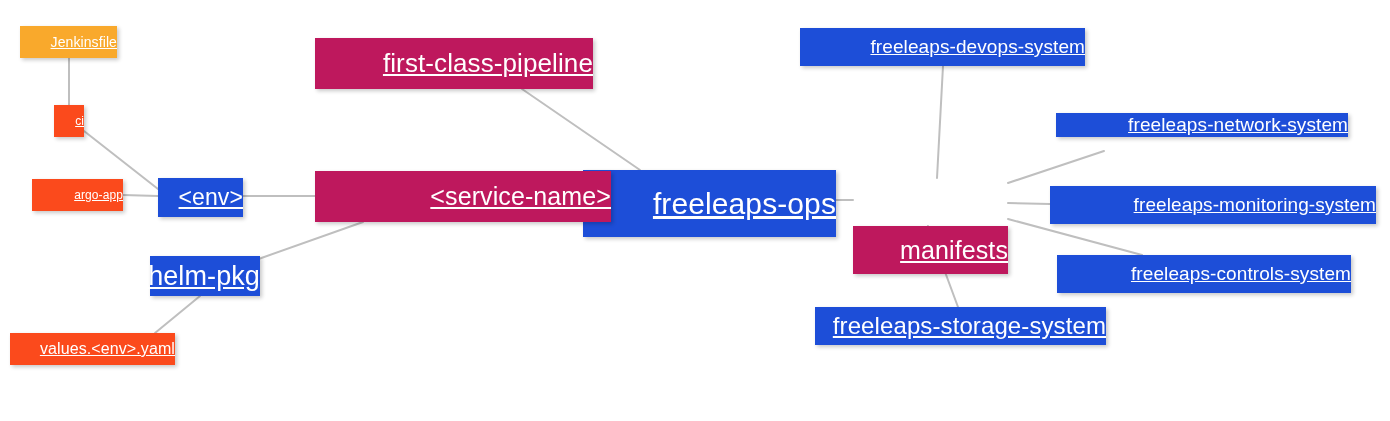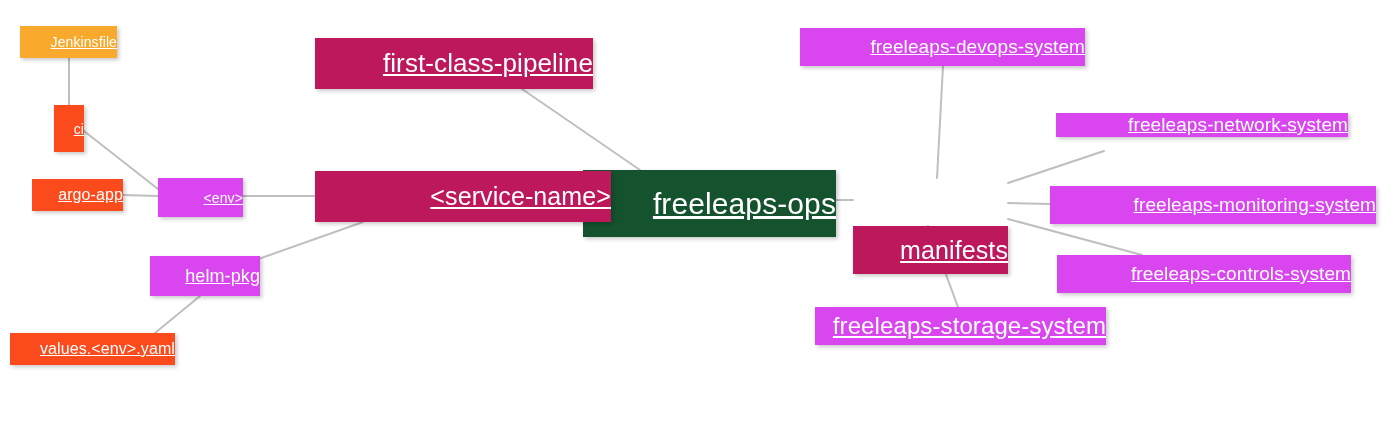--- a/index.html
+++ b/index.html
@@ -35,23 +35,23 @@
     color: #ffffff;
     border-radius: 0;
     white-space: nowrap;
     box-shadow: 2px 2px 4px rgba(0,0,0,0.22);
     letter-spacing: 0.1px;
     font-weight: 400;
     z-index: 5;
     user-select: none;
     text-decoration: underline;
   }
-  .n-root   { background: #14532d; }
+  .n-root   { background: #1d4ed8; }
   .n-blue   { background: #be185d; }
-  .n-green  { background: #d946ef; }
+  .n-green  { background: #1d4ed8; }
   .n-red    { background: #fb4a1c; }
   .n-orange { background: #f9a92c; }
 </style>
 </head>
 <body>
 
 <div id="canvas">
   <svg id="edges" viewBox="0 0 1390 421">
       <line x1="69" y1="58" x2="69" y2="105" stroke="#bfbfbf" stroke-width="2" stroke-linecap="round"></line>
       <line x1="84" y1="131" x2="158" y2="189" stroke="#bfbfbf" stroke-width="2" stroke-linecap="round"></line>
@@ -74,30 +74,30 @@
       </div>
       <div class="node n-blue" style="left: 315px; top: 171px; width: 296px; height: 51px; font-size: 25px;">
         <span>&lt;service-name&gt;</span>
       </div>
       <div class="node n-blue" style="left: 315px; top: 38px; width: 278px; height: 51px; font-size: 26px;">
         <span>first-class-pipeline</span>
       </div>
       <div class="node n-blue" style="left: 853px; top: 178px; width: 155px; height: 48px; font-size: 25px; margin-top: 48px;">
         <span>manifests</span>
       </div>
-      <div class="node n-green" style="left: 158px; top: 178px; width: 85px; height: 39px; font-size: 14px;">
+      <div class="node n-green" style="left: 158px; top: 178px; width: 85px; height: 39px; font-size: 23px;">
         <span>&lt;env&gt;</span>
       </div>
-      <div class="node n-green" style="left: 150px; top: 256px; width: 110px; height: 40px; font-size: 18px;">
+      <div class="node n-green" style="left: 150px; top: 256px; width: 110px; height: 40px; font-size: 27px;">
         <span>helm-pkg</span>
       </div>
-      <div class="node n-red" style="left: 54px; top: 105px; width: 30px; height: 47px; font-size: 14px;">
+      <div class="node n-red" style="left: 54px; top: 105px; width: 30px; height: 32px; font-size: 12px;">
         <span>ci</span>
       </div>
-      <div class="node n-red" style="left: 32px; top: 179px; width: 91px; height: 32px; font-size: 16px;">
+      <div class="node n-red" style="left: 32px; top: 179px; width: 91px; height: 32px; font-size: 12px;">
         <span>argo-app</span>
       </div>
       <div class="node n-red" style="left: 10px; top: 333px; width: 165px; height: 32px; font-size: 16px; padding-left: 32px;">
         <span>values.&lt;env&gt;.yaml</span>
       </div>
       <div class="node n-orange" style="left: 20px; top: 26px; width: 97px; height: 32px; font-size: 14px;">
         <span>Jenkinsfile</span>
       </div>
       <div class="node n-green" style="left: 800px; top: 28px; width: 285px; height: 38px; font-size: 19px;">
         <span>freeleaps-devops-system</span>

